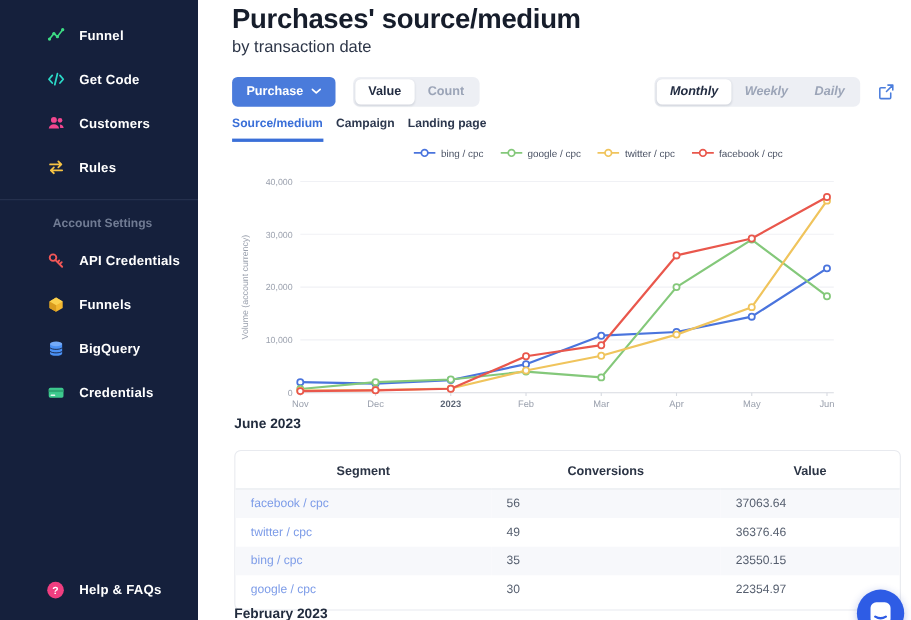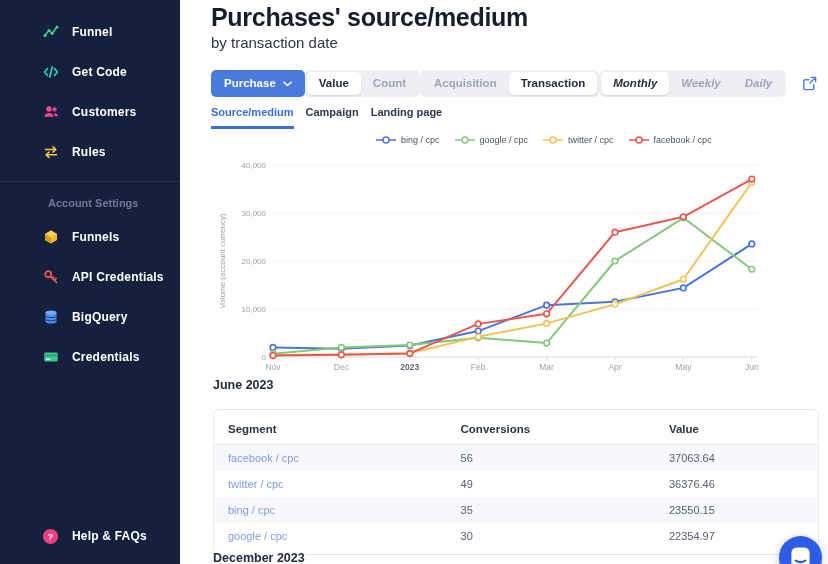--- a/index.html
+++ b/index.html
@@ -38,21 +38,21 @@
   .legend-item { display:inline-flex; align-items:center; gap:5px; cursor:pointer; }
   .legend-item .legend-label { font-size:9px; color:#4a5264; }
 
   .chart-wrap { position:absolute; left:15px; top:147px; width:633px; height:232px; }
 
   .month-label { position:absolute; left:33px; font-size:12.5px; font-weight:700; color:#222c3e; }
   #june-label { top:378px; } #may-label { top:551px; }
 
   .table-card { position:absolute; left:33px; top:409px; width:606px; border:1px solid #e8eaef; border-radius:6px; background:#fff; overflow:hidden; padding-bottom:5px; }
   table { width:100%; border-collapse:collapse; }
-  th { text-align:left; font-size:11.5px; font-weight:700; color:#2b3445; padding:13px 14px 9px; border-bottom:1px solid #eceef2; }
+  th { text-align:center; font-size:11.5px; font-weight:700; color:#2b3445; padding:13px 14px 9px; border-bottom:1px solid #eceef2; }
   td { font-size:11px; color:#555e6e; padding:7px 14px; }
   tbody tr:nth-child(odd) { background:#f7f8fb; }
   td.segment-cell { color:#7d9ce8; cursor:pointer; }
 
   .chat-bubble { position:absolute; left:779px; top:536px; width:43px; height:43px; border-radius:50%; background:#2e5ce5; display:flex; align-items:center; justify-content:center; cursor:pointer; box-shadow:0 2px 8px rgba(30,60,180,.3); }
 
   svg text { font-family:"Liberation Sans",sans-serif; }
 </style>
 </head>
 <body>
@@ -97,36 +97,36 @@
           </svg>
         </span>
         <span class="lbl">Rules</span>
       </div>
     </div>
   <div class="side-divider"></div>
   <div class="section-label">Account Settings</div>
   <div id="nav-settings">
       <div class="nav-item">
         <span class="icn">
+          <svg viewBox="0 0 16 16" width="16" height="16" fill="none" stroke="#f25757" stroke-width="1.7" stroke-linecap="round">
+            <circle cx="5.2" cy="5.2" r="3"></circle>
+            <path d="M7.4 7.4 13.5 13.5M11.2 11.2l1.9-1.9M9.3 9.3l1.5-1.5"></path>
+          </svg>
+        </span>
+        <span class="lbl">API Credentials</span>
+      </div>
+      <div class="nav-item">
+        <span class="icn">
           <svg viewBox="0 0 16 16" width="16" height="16">
             <path d="M8 1.5 14 5v6L8 14.5 2 11V5z" fill="#f3b72f"></path>
             <path d="M8 1.5 14 5 8 8.5 2 5z" fill="#fad04e"></path>
             <path d="M8 8.5v6L2 11V5z" fill="#d89b1f"></path>
           </svg>
         </span>
         <span class="lbl">Funnels</span>
-      </div>
-      <div class="nav-item">
-        <span class="icn">
-          <svg viewBox="0 0 16 16" width="16" height="16" fill="none" stroke="#f25757" stroke-width="1.7" stroke-linecap="round">
-            <circle cx="5.2" cy="5.2" r="3"></circle>
-            <path d="M7.4 7.4 13.5 13.5M11.2 11.2l1.9-1.9M9.3 9.3l1.5-1.5"></path>
-          </svg>
-        </span>
-        <span class="lbl">API Credentials</span>
       </div>
       <div class="nav-item">
         <span class="icn">
           <svg viewBox="0 0 16 16" width="16" height="16">
             <path d="M2.5 3.6v8.8c0 1.2 2.5 2.1 5.5 2.1s5.5-.9 5.5-2.1V3.6z" fill="#4a90f4"></path>
             <ellipse cx="8" cy="3.6" rx="5.5" ry="2.1" fill="#74aaf8"></ellipse>
             <path d="M2.5 7.2c1 .9 3 1.4 5.5 1.4s4.5-.5 5.5-1.4M2.5 10.4c1 .9 3 1.4 5.5 1.4s4.5-.5 5.5-1.4" stroke="#15203c" stroke-width=".8" fill="none"></path>
           </svg>
         </span>
         <span class="lbl">BigQuery</span>
@@ -165,24 +165,20 @@
       <span class="icn" id="chev-slot"><svg viewBox="0 0 10 6" width="9" height="6">
             <path d="M1 1l4 3.6L9 1" fill="none" stroke="#fff" stroke-width="1.7" stroke-linecap="round" stroke-linejoin="round"></path>
           </svg></span>
     </button>
     <span class="ctl-gap1"></span>
     <div class="segmented" id="toggle-value-count">
         <span class="seg-item active">Value</span>
         <span class="seg-item">Count</span>
       </div>
     <span class="ctl-gap2"></span>
-    <div class="segmented" id="toggle-acq-trans">
-        <span class="seg-item">Acquisition</span>
-        <span class="seg-item active">Transaction</span>
-      </div>
     <div class="right-group">
       <div class="segmented" id="toggle-period">
           <span class="seg-item active">Monthly</span>
           <span class="seg-item">Weekly</span>
           <span class="seg-item">Daily</span>
         </div>
       <button class="export-btn" id="export-slot">
           <svg viewBox="0 0 18 18" width="17" height="17" fill="none" stroke="#4a7ddd" stroke-width="1.5" stroke-linecap="round" stroke-linejoin="round">
             <path d="M13.5 10.2v4.2a1.1 1.1 0 0 1-1.1 1.1H4.1A1.1 1.1 0 0 1 3 14.4V6.1A1.1 1.1 0 0 1 4.1 5h4.1"></path>
             <path d="M10.8 2.5h4.7v4.7M15.2 2.8 9.4 8.6"></path>
@@ -328,21 +324,21 @@
           </tr>
           <tr>
             <td class="segment-cell">google / cpc</td>
             <td>30</td>
             <td>22354.97</td>
           </tr>
         </tbody>
     </table>
   </div>
 
-  <div class="month-label" id="may-label">December 2023</div>
+  <div class="month-label" id="may-label">February 2023</div>
 </div>
 
 <div class="chat-bubble" id="chat-slot">
     <svg viewBox="0 0 24 24" width="23" height="23">
       <rect x="2.5" y="1.5" width="19" height="21" rx="5.5" fill="#fff"></rect>
       <path d="M7 15.2c3.3 2.1 6.7 2.1 10 0" stroke="#2e5ce5" stroke-width="2.2" fill="none" stroke-linecap="round"></path>
     </svg>
   </div>
 
 </body></html>

